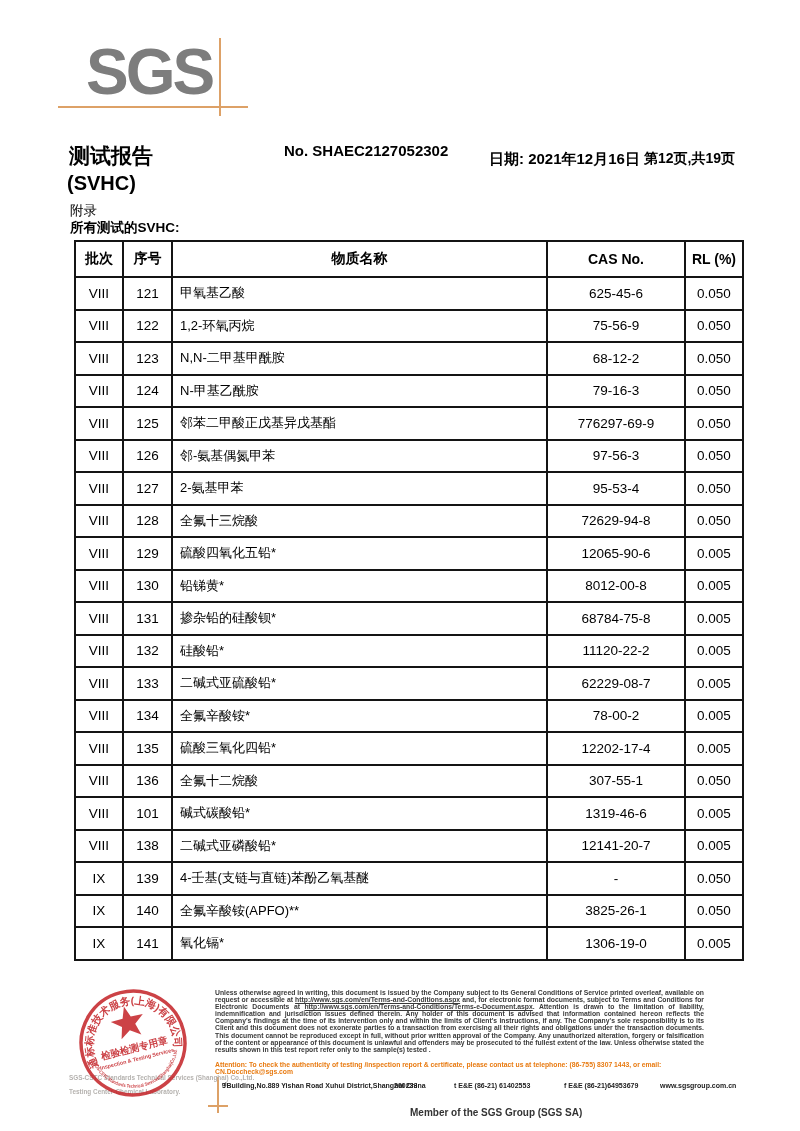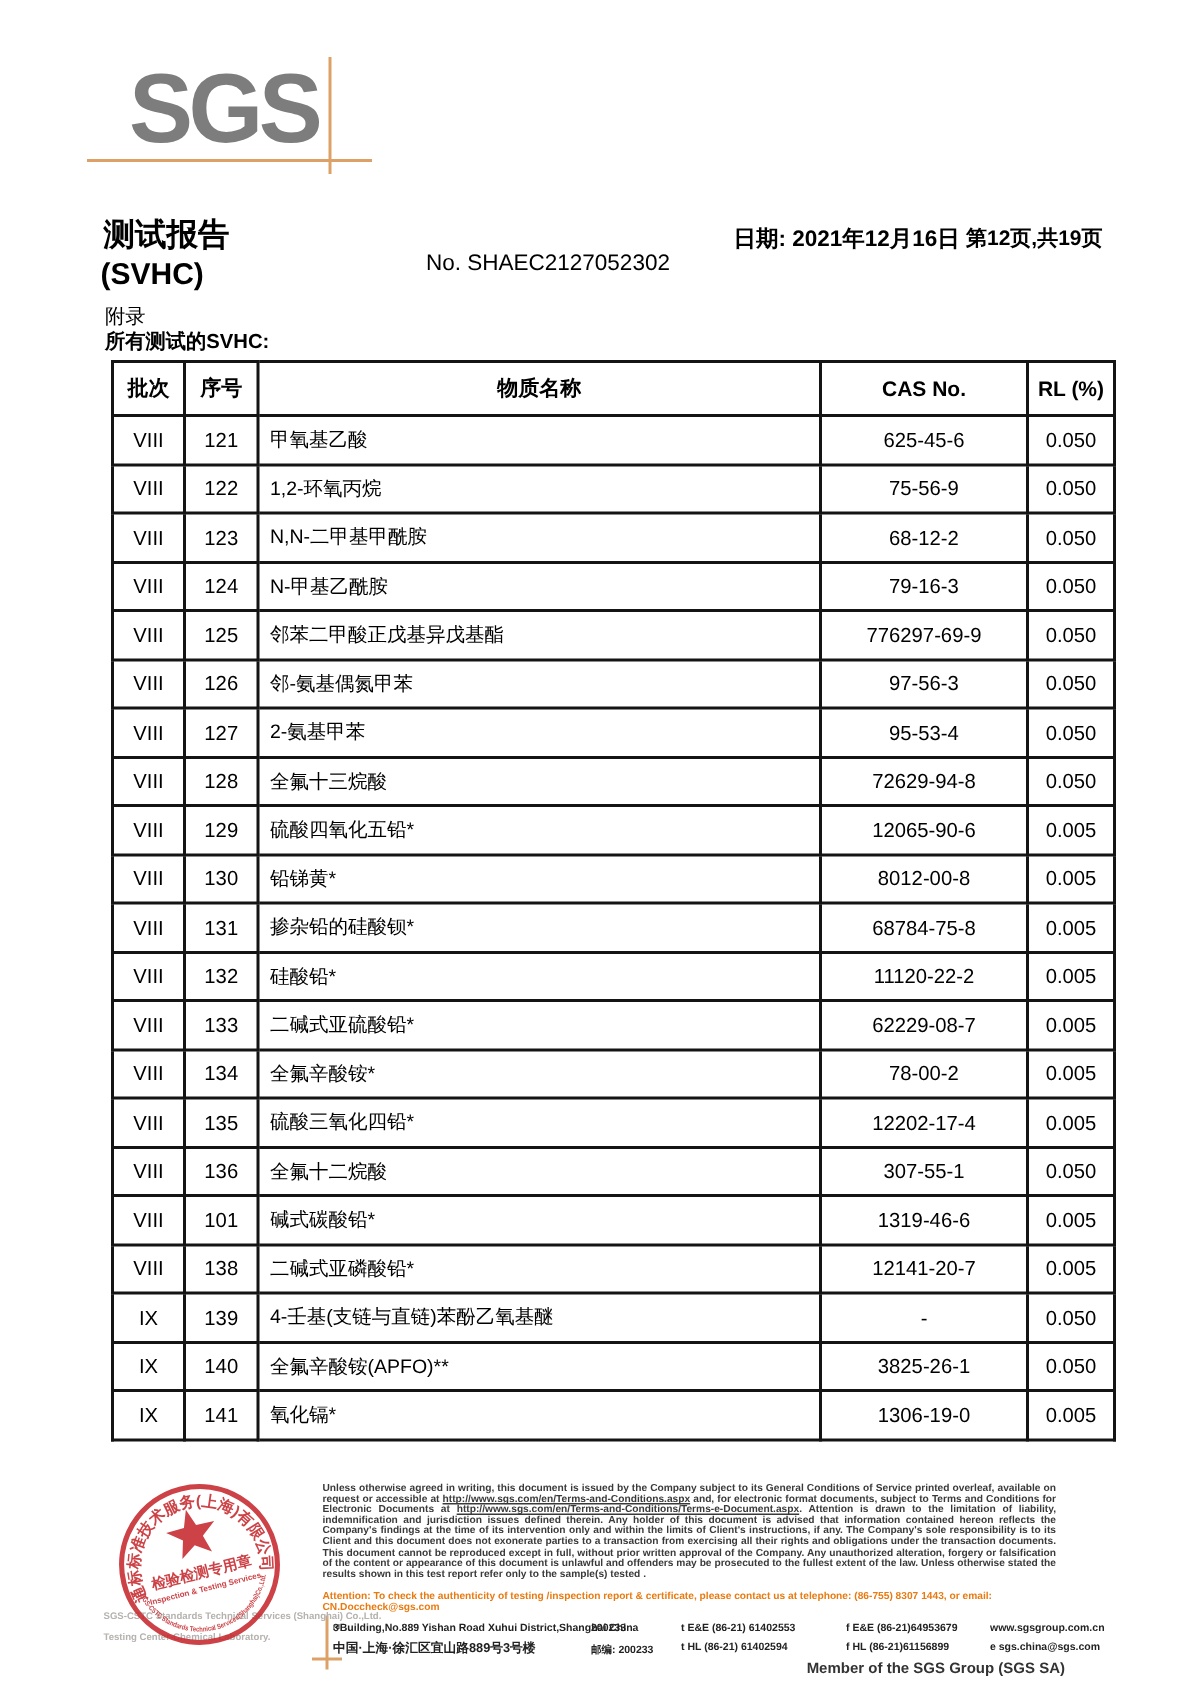--- a/index.html
+++ b/index.html
@@ -8,21 +8,21 @@
 
   
   .logo-text { position:absolute; left:86px; top:40px; font-size:64px; font-weight:bold;
     color:#7d7d7d; letter-spacing:-3px; transform:scaleY(1.02); line-height:1; }
   .logo-hline { position:absolute; left:58px; top:106px; width:190px; height:2px; background:#dda167; }
   .logo-vline { position:absolute; left:219px; top:38px; width:2px; height:78px; background:#dda167; }
 
   
   .report-title { position:absolute; left:69px; top:142px; font-size:21px; font-weight:bold; }
   .report-subtitle { position:absolute; left:67px; top:172px; font-size:20px; font-weight:bold; }
-  .report-no { position:absolute; left:284px; top:167px; font-size:15px; font-weight:400; }
+  .report-no { position:absolute; left:284px; top:142px; font-size:15px; font-weight:700; }
   .report-date { position:absolute; left:489px; top:150px; font-size:15px; font-weight:600; }
   .report-page { position:absolute; left:644px; top:150px; font-size:14px; font-weight:600; }
   .appendix { position:absolute; left:70px; top:202px; font-size:13.5px; font-weight:normal; }
   .appendix-sub { position:absolute; left:70px; top:219px; font-size:13.5px; font-weight:bold; }
 
   
   .svhc-table { position:absolute; left:74px; top:240px; width:668px; border-collapse:collapse; table-layout:fixed; }
   .svhc-table th, .svhc-table td { border:2px solid #141414; padding:0 4px; overflow:hidden; white-space:nowrap; }
   .svhc-table th { height:36px; font-size:14px; font-weight:bold; text-align:center; }
   .svhc-table td { height:32.5px; font-size:13.5px; text-align:center; }
@@ -36,21 +36,21 @@
     font-weight:bold; color:#e87a10; }
   .addr-block { position:absolute; left:222px; top:1079px; width:482px; }
   .addr-row { position:relative; height:13px; }
   .addr-row span { position:absolute; white-space:nowrap; font-weight:bold; color:#222; }
   .addr-en { font-size:7px; top:3px; }
   .addr-cn { font-size:8.5px; top:1px; }
   .a-name { left:0; } .a-zip { left:172px; } .a-tel { left:232px; } .a-fax { left:342px; } .a-web { left:438px; }
   sup.rd { font-size:4.5px; vertical-align:super; }
   .cross-v { position:absolute; left:217px; top:1077px; width:1.5px; height:36px; background:#dda167; }
   .cross-h { position:absolute; left:208px; top:1105px; width:20px; height:1.5px; background:#dda167; }
-  .member-line { position:absolute; left:410px; top:1107px; width:300px; text-align:right;
+  .member-line { position:absolute; left:410px; top:1107px; width:300px; 
     font-size:10px; font-weight:bold; color:#333; }
 
   
   .company-gray { position:absolute; left:69px; color:#b5b2af; font-size:6.4px; font-weight:bold; white-space:nowrap; z-index:1; }
   .cg1 { top:1074px; } .cg2 { top:1088px; }
   .stamp { position:absolute; left:76px; top:986px; z-index:2; transform:rotate(-14deg); opacity:0.88; }
 </style>
 </head>
 <body>
 
@@ -278,22 +278,15 @@
 <div class="cross-v"></div>
 <div class="cross-h"></div>
 <div class="addr-block">
   <div class="addr-row">
     <span class="addr-en a-name"><span>3</span><sup class="rd">rd</sup><span>Building,No.889 Yishan Road Xuhui District,Shanghai China</span></span>
     <span class="addr-en a-zip">200233</span>
     <span class="addr-en a-tel">t E&amp;E (86-21) 61402553</span>
     <span class="addr-en a-fax">f E&amp;E (86-21)64953679</span>
     <span class="addr-en a-web">www.sgsgroup.com.cn</span>
   </div>
-  <div class="addr-row">
-    <span class="addr-cn a-name">中国·上海·徐汇区宜山路889号3号楼</span>
-    <span class="addr-en a-zip">邮编: 200233</span>
-    <span class="addr-en a-tel">t HL (86-21) 61402594</span>
-    <span class="addr-en a-fax">f HL (86-21)61156899</span>
-    <span class="addr-en a-web">e  sgs.china@sgs.com</span>
-  </div>
 </div>
 
 <div class="member-line">Member of the SGS Group (SGS SA)</div>
 
 </body></html>

